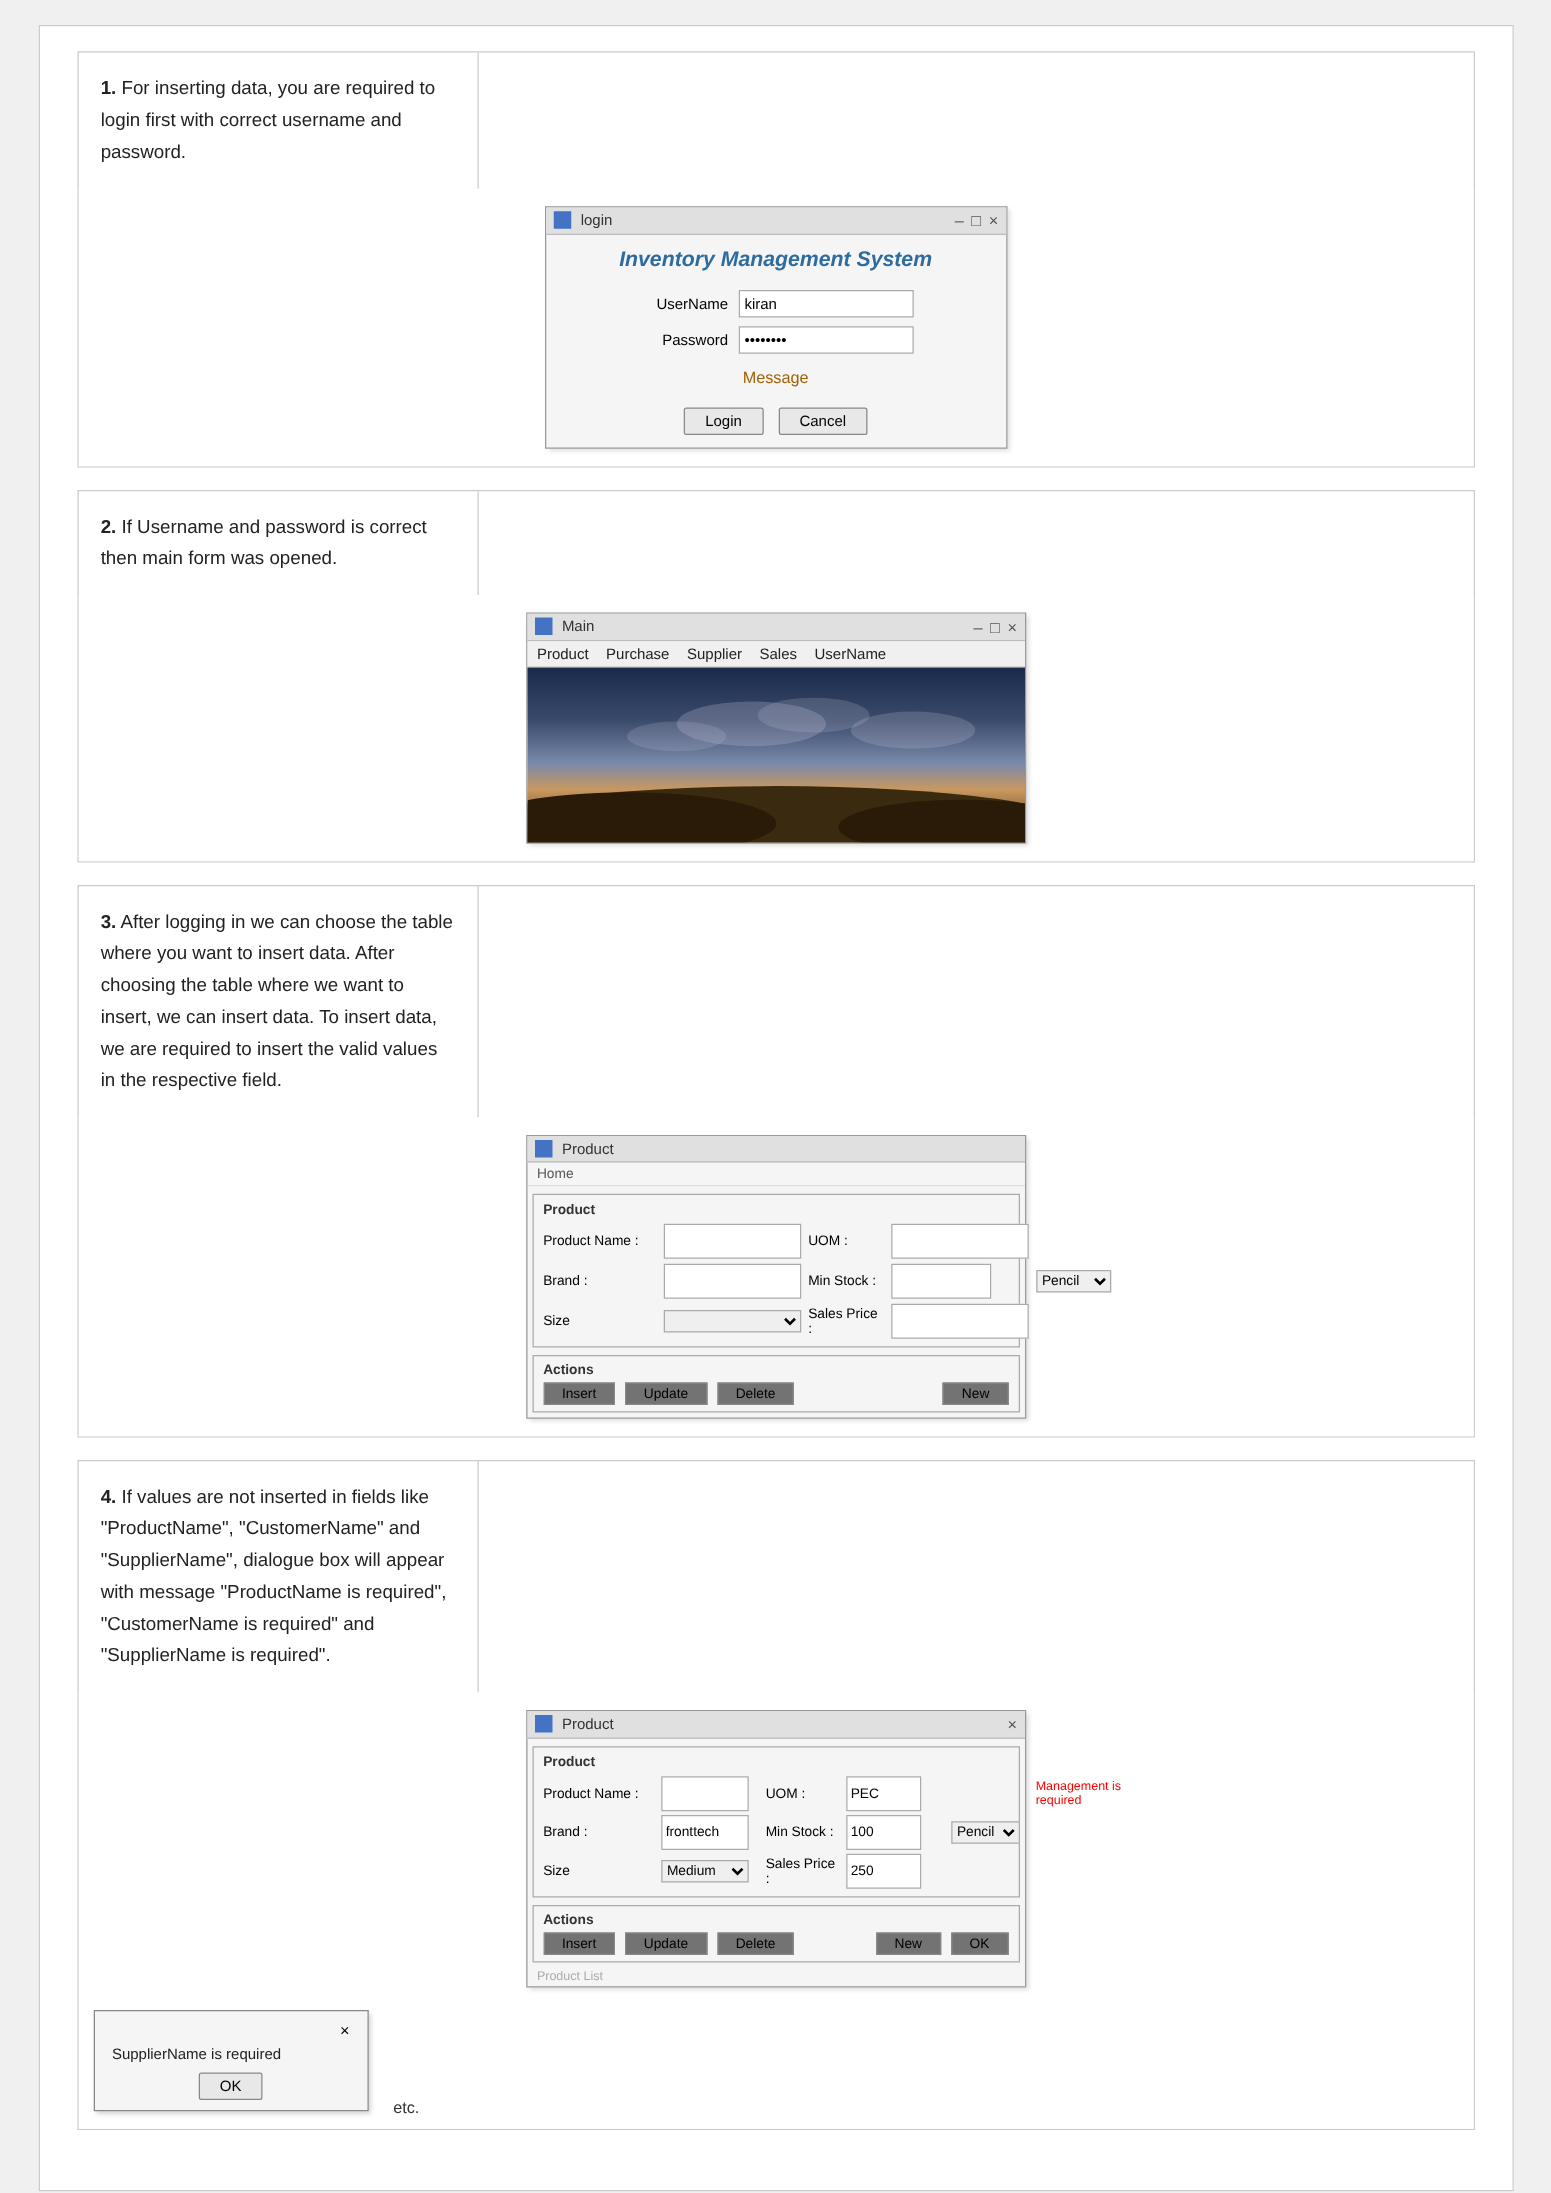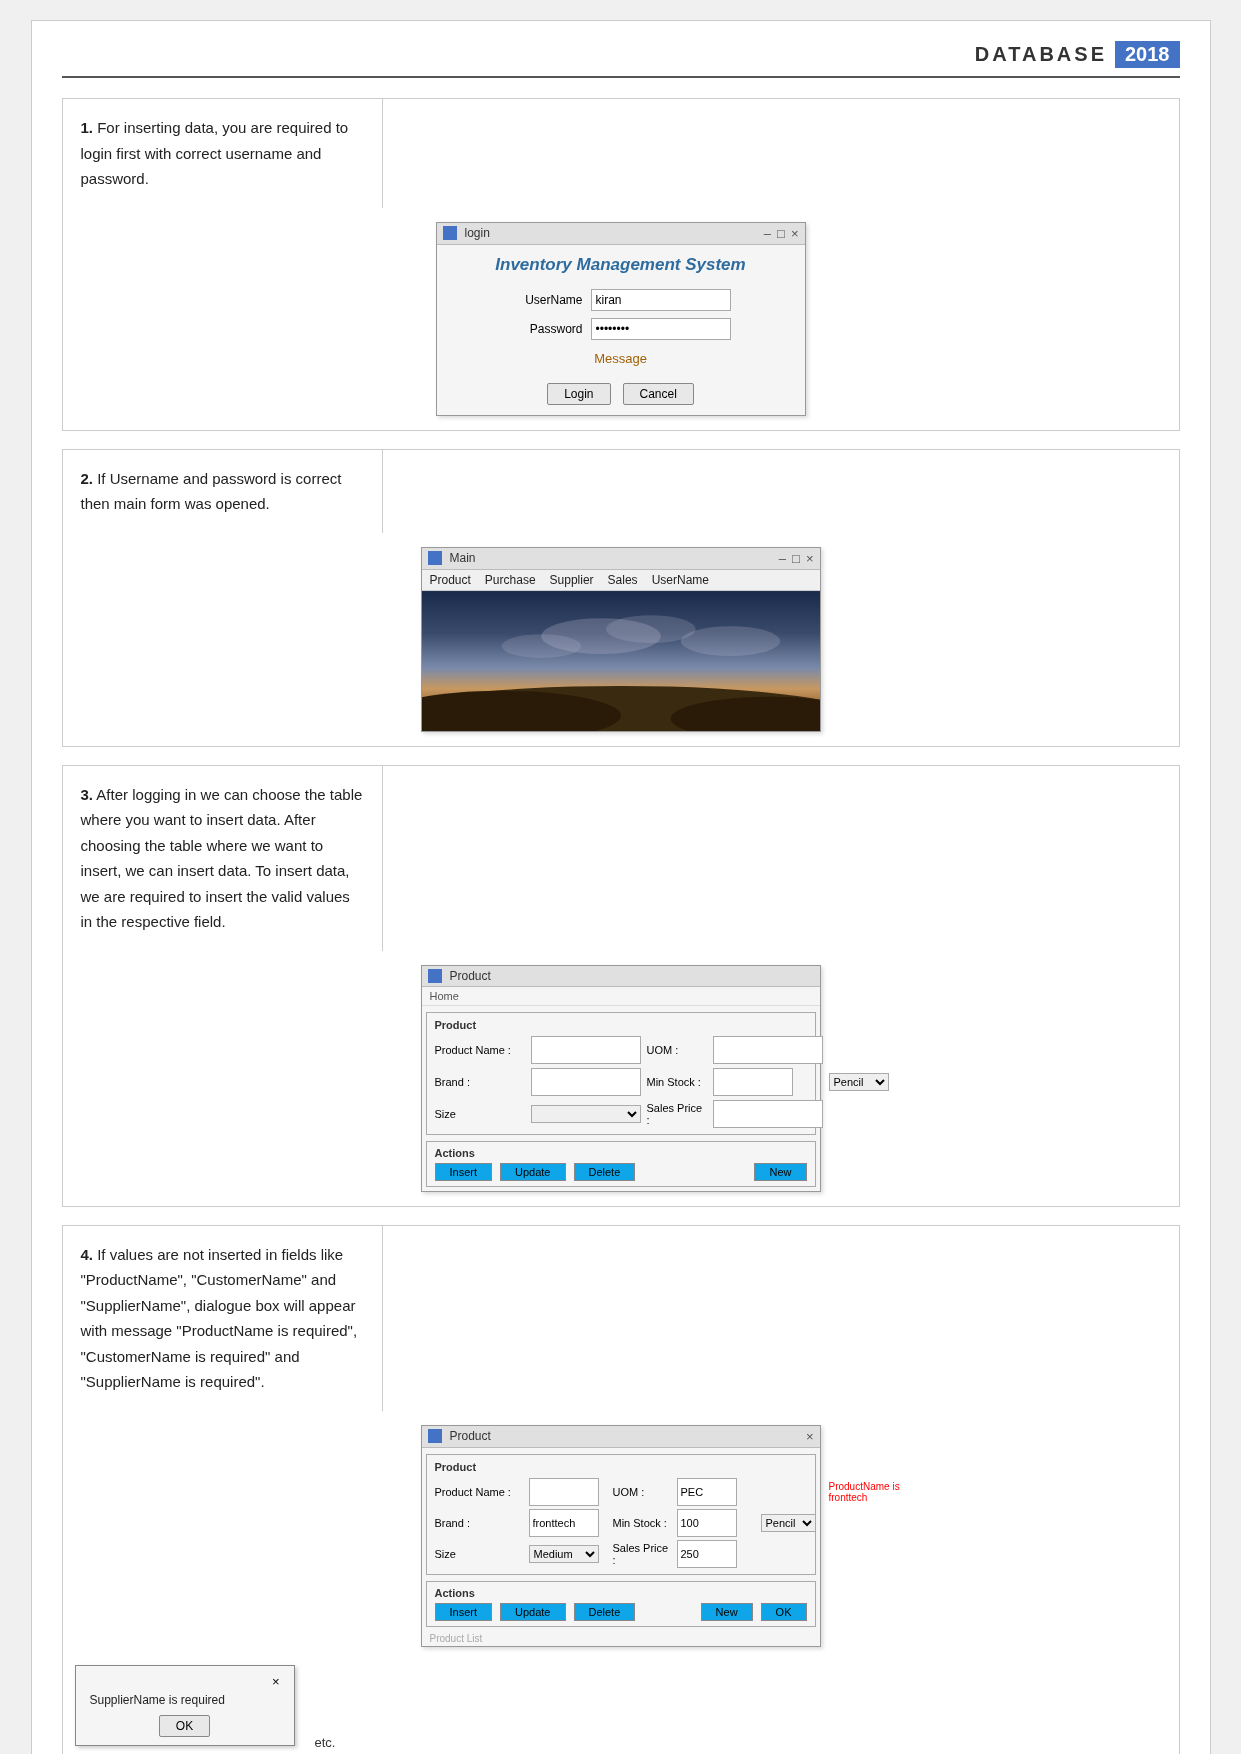--- a/index.html
+++ b/index.html
@@ -231,21 +231,21 @@
       color: #333;
     }
     .action-buttons {
       display: flex;
       gap: 8px;
     }
     .action-btn {
       padding: 2px 14px;
       font-size: 11px;
       border: 1px solid #888;
-      background: #0ea5e9;
+      background: #737373;
       cursor: pointer;
     }
 
     
     .validation-area {
       display: flex;
       flex-direction: column;
       gap: 6px;
     }
     .required-msg {
@@ -292,24 +292,20 @@
       background: #4472C4;
       margin-right: 4px;
       vertical-align: middle;
     }
   </style>
 </head>
 <body>
 
 <div class="page-container">
 
-  <div class="header">
-    <span class="header-title">DATABASE</span>
-    <span class="header-year">2018</span>
-  </div>
 
   <div class="content-row">
     <div class="left-col">
       <span class="item-num">1.</span>
       <span> For  inserting  data,  you  are required to login first with correct username and password.</span>
     </div>
     <div class="right-col">
       <div class="window login-window">
         <div class="window-titlebar">
           <div class="window-title">
@@ -469,21 +465,21 @@
             </div>
           </div>
           <div class="product-form-section">
             <div class="product-form-title">Product</div>
             <div style="display:grid; grid-template-columns: 90px 80px 60px 80px 60px 80px; gap:3px 4px; align-items:center; font-size:11px;">
               <label>Product Name :</label>
               <input type="text" class="form-input" style="width: 70px;">
               <label>UOM :</label>
               <input type="text" class="form-input" style="width: 60px;" value="PEC">
               <span></span>
-              <span class="required-msg">ProductName is fronttech</span>
+              <span class="required-msg">Management is required</span>
 
               <label>Brand :</label>
               <input type="text" class="form-input" style="width: 70px;" value="fronttech">
               <label>Min Stock :</label>
               <input type="text" class="form-input" style="width: 60px;" value="100">
               <select class="form-select" style="width:55px;font-size:11px;">
                 <option>Pencil</option>
               </select>
               <span></span>
 

